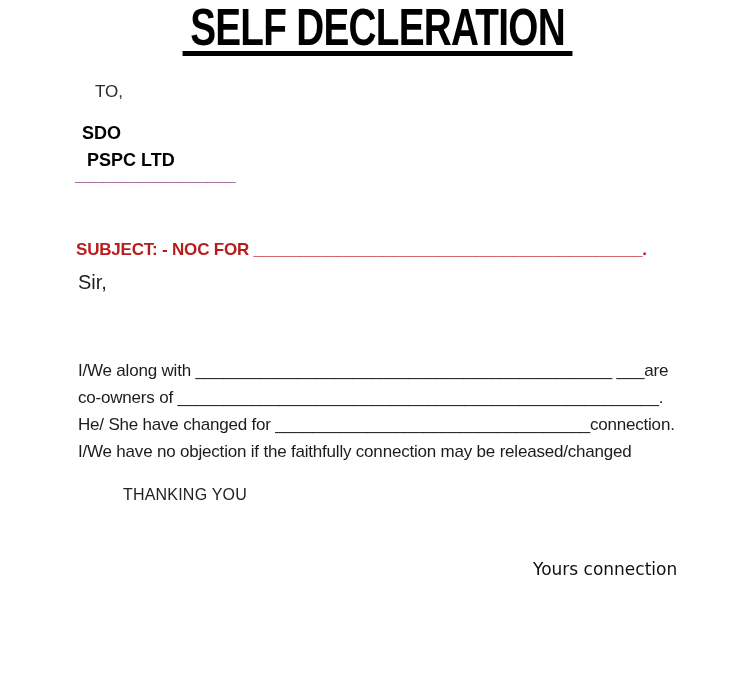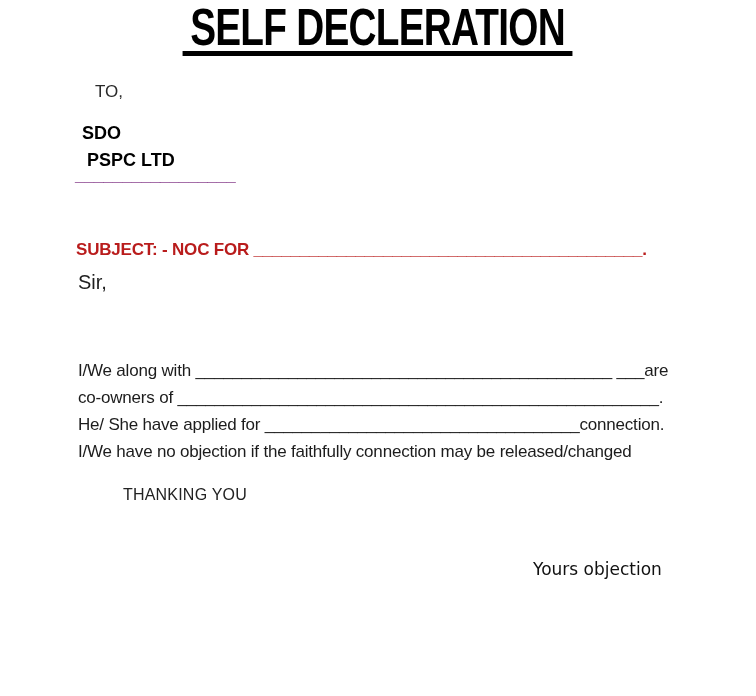--- a/index.html
+++ b/index.html
@@ -131,21 +131,21 @@
 
   <p class="addr-blank line">_________________</p>
 
   <p class="subject line"><span>SUBJECT: - NOC FOR </span><span>__________________________________________</span><span>.</span></p>
 
   <p class="greeting line">Sir,</p>
 
   <div class="body-par">
     <div class="line">I/We along with _____________________________________________ ___are</div>
     <div class="line">co-owners of ____________________________________________________.</div>
-    <div class="line">He/ She have applied for __________________________________connection.</div>
+    <div class="line">He/ She have changed for __________________________________connection.</div>
     <div class="line">I/We have no objection if the faithfully connection may be released/changed</div>
   </div>
 
   <p class="thanks line">THANKING YOU</p>
 
-  <p class="closing line">Yours objection</p>
+  <p class="closing line">Yours connection</p>
 
 </div>
 
 </body></html>

